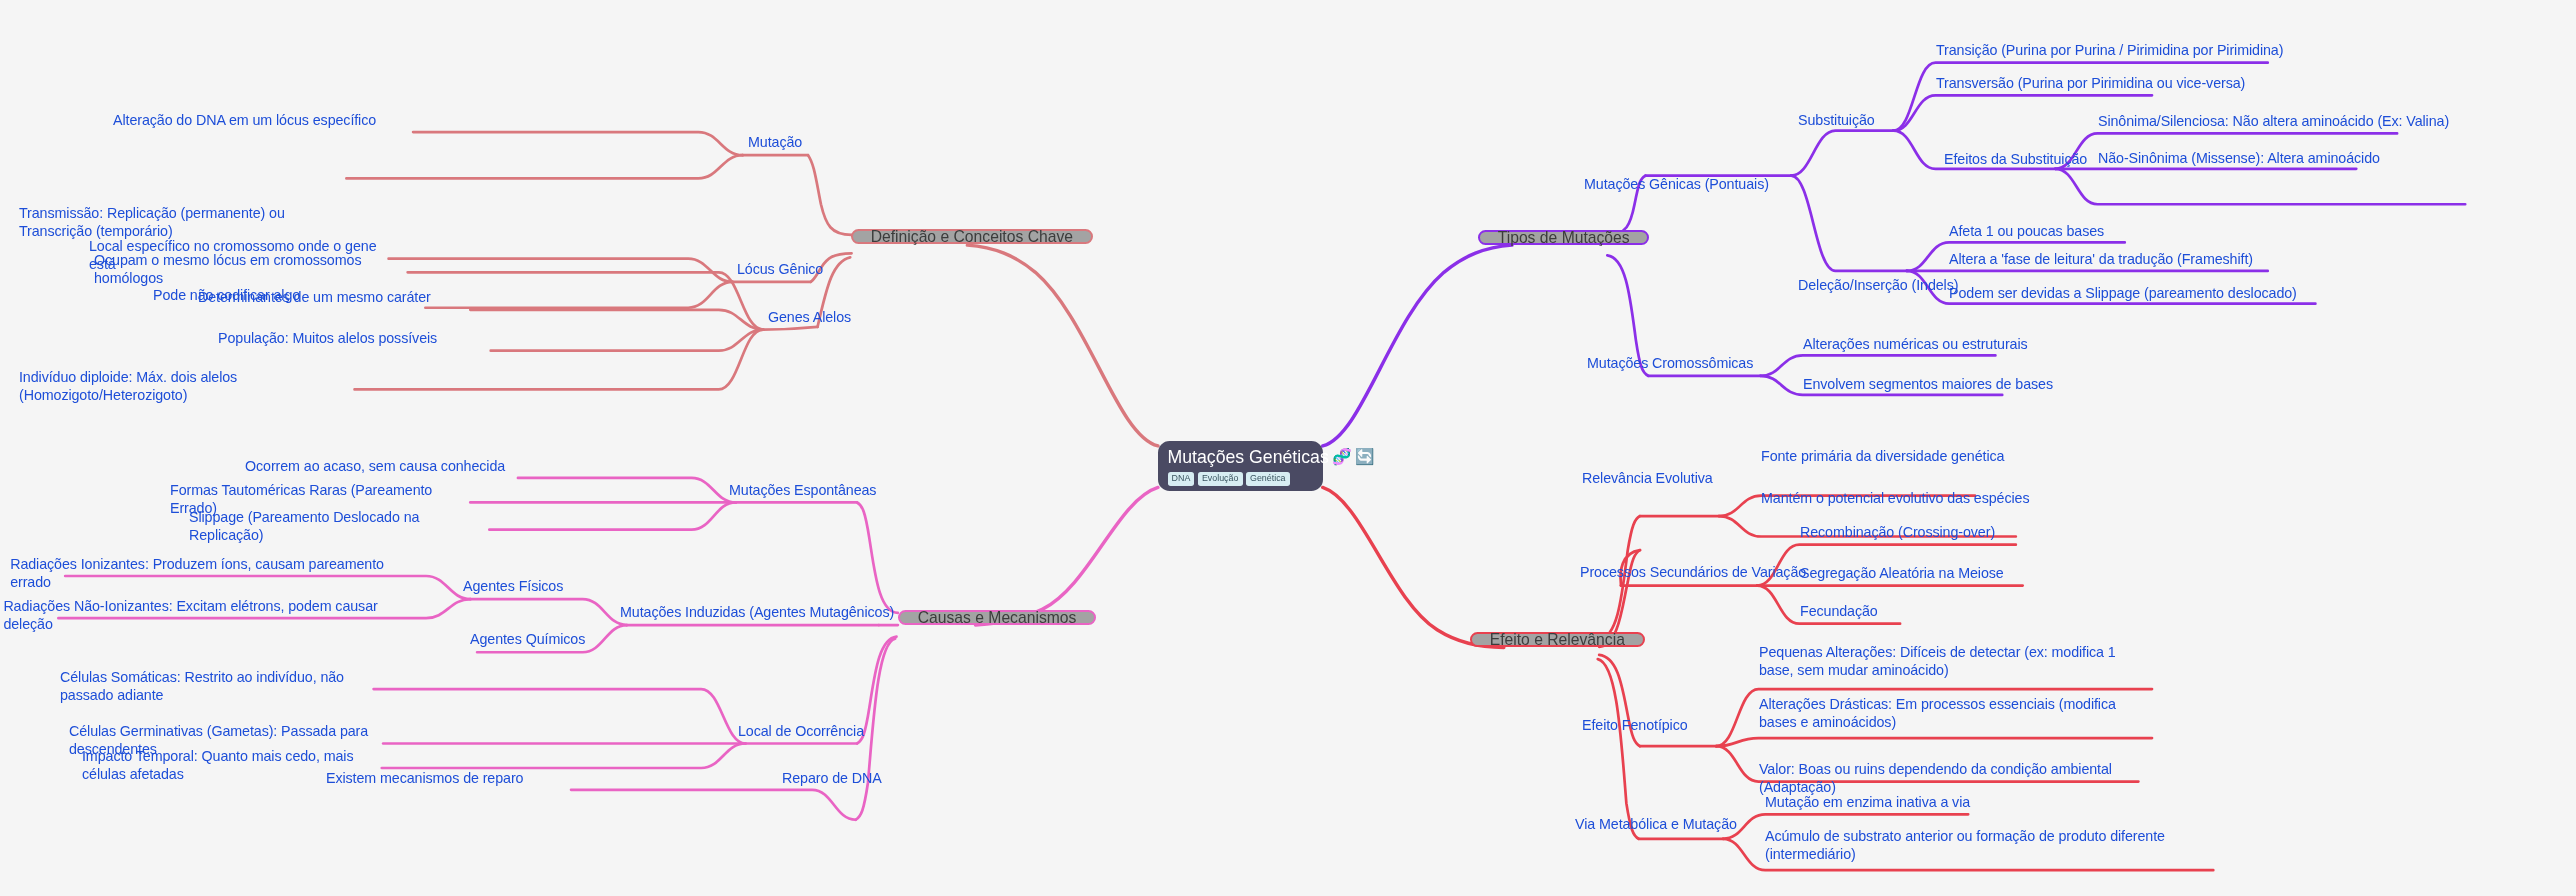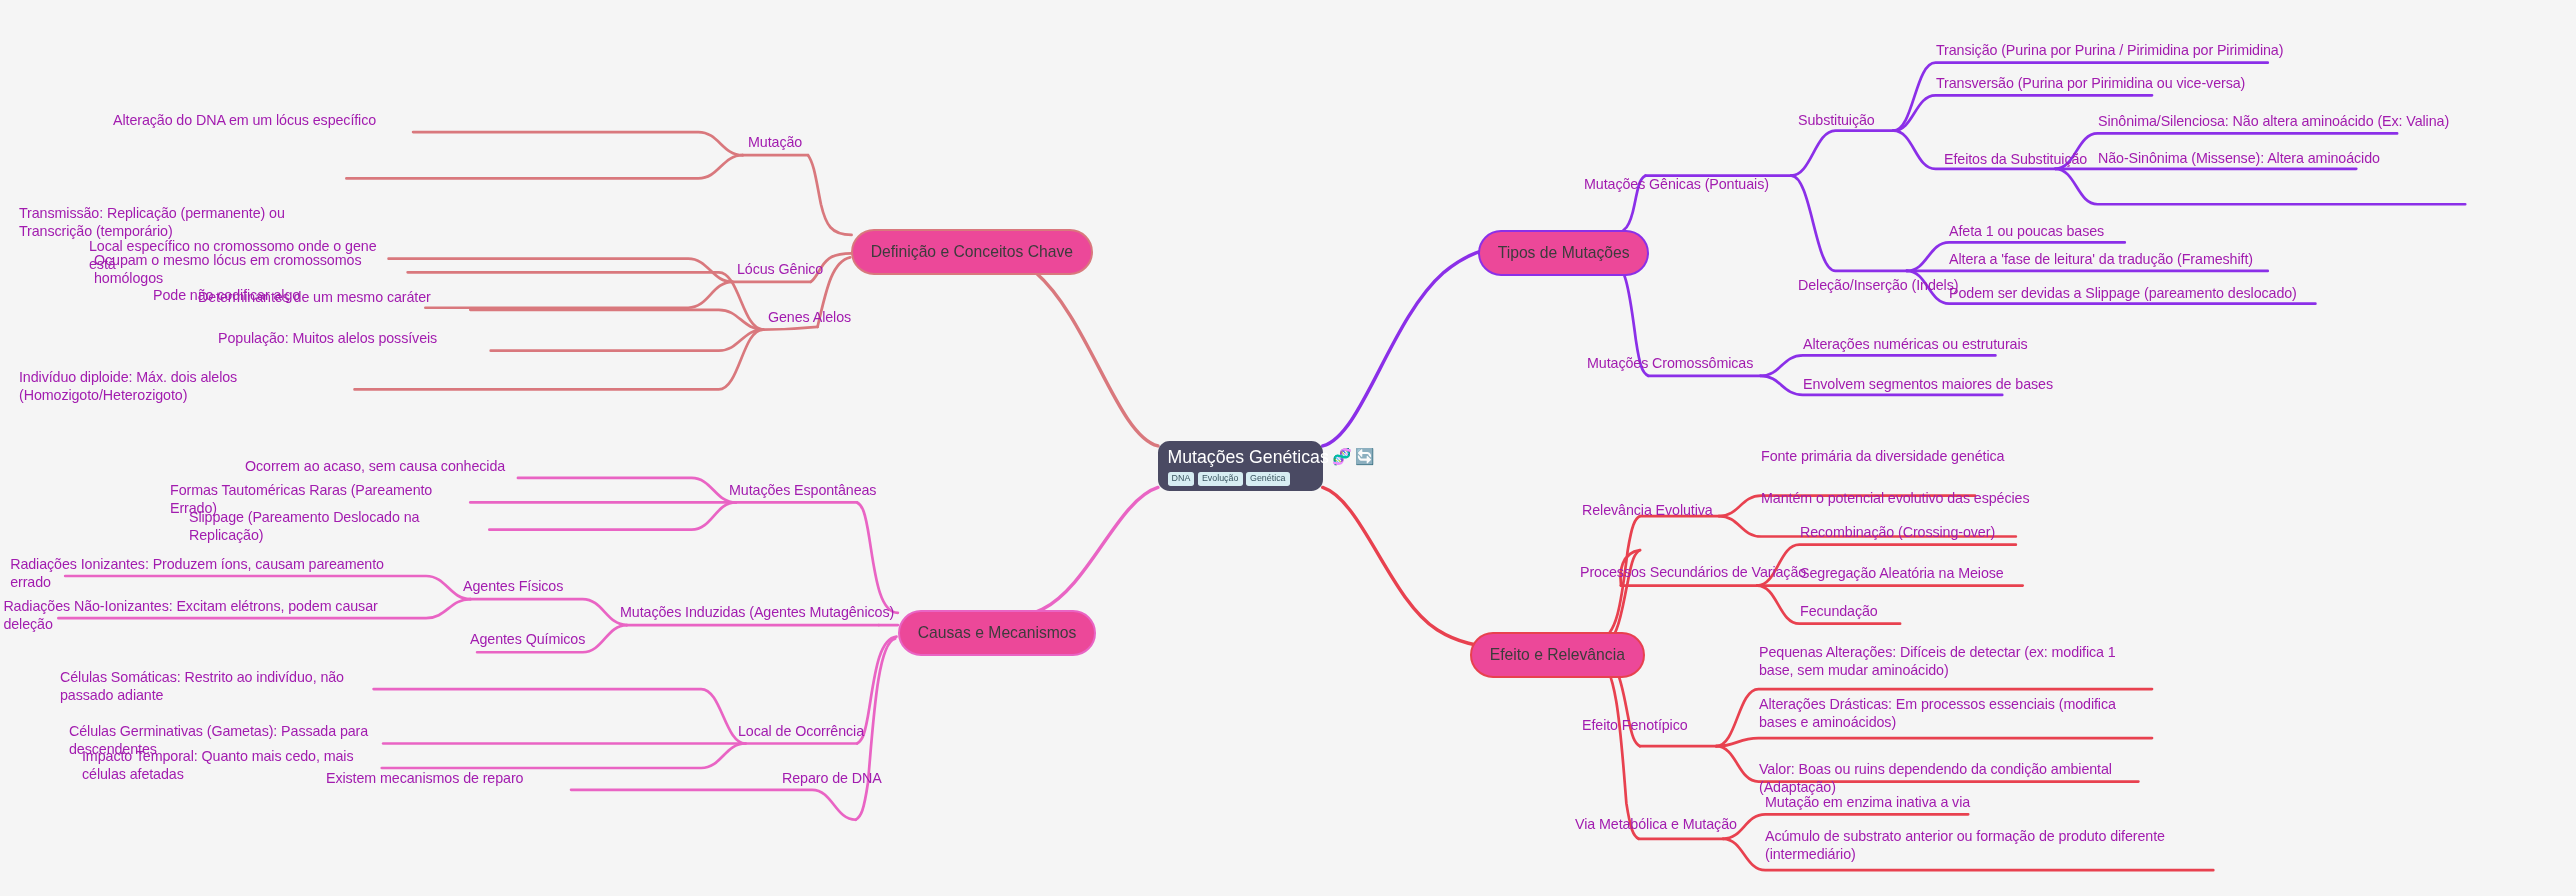--- a/index.html
+++ b/index.html
@@ -6,39 +6,39 @@
   body{
     width:2576px;height:896px;
     background:#f5f5f5;
     font-family:"Liberation Sans","DejaVu Sans",sans-serif;
     overflow:hidden;
   }
   #stage{position:relative;width:2576px;height:896px;}
   svg#wires{position:absolute;left:0;top:0;width:2576px;height:896px;}
   .lbl{
     position:absolute;
-    color:#a21caf;
+    color:#1d4ed8;
     font-size:14.3px;
     line-height:17.7px;
     white-space:pre-wrap;
     letter-spacing:-0.1px;
   }
   .lbl.r{text-align:left;}
   .lbl.l{text-align:left;}
 
   
   .pill{
     position:absolute;
-    background:#ec4899;
+    background:#a3a3a3;
     border-radius:27px;
     display:flex;align-items:center;justify-content:center;
     color:#3c3c3c;
     font-size:15.7px;
     padding:0 17.7px;
-    height:46px;
+    height:15px;
     box-sizing:border-box;
     white-space:nowrap;
   }
   .pill.p-def{border:2.7px solid #d9787d;}
   .pill.p-cau{border:2.7px solid #e964c4;}
   .pill.p-tip{border:2.7px solid #8b2fe8;}
   .pill.p-efe{border:2.7px solid #e8414f;}
 
   
   #root{
@@ -234,21 +234,21 @@
 <div class="lbl r" style="left:1936px;top:42px;width:354px;">Transição (Purina por Purina / Pirimidina por Pirimidina)</div>
 <div class="lbl r" style="left:1936px;top:75px;width:341px;">Transversão (Purina por Pirimidina ou vice-versa)</div>
 <div class="lbl r" style="left:2098px;top:113px;width:368px;">Sinônima/Silenciosa: Não altera aminoácido (Ex: Valina)</div>
 <div class="lbl r" style="left:2098px;top:150px;width:313px;">Não-Sinônima (Missense): Altera aminoácido</div>
 <div class="lbl r" style="left:1949px;top:223px;width:272px;">Afeta 1 ou poucas bases</div>
 <div class="lbl r" style="left:1949px;top:251px;width:368px;">Altera a 'fase de leitura' da tradução (Frameshift)</div>
 <div class="lbl r" style="left:1949px;top:285px;width:381px;">Podem ser devidas a Slippage (pareamento deslocado)</div>
 <div class="lbl r" style="left:1803px;top:336px;width:286px;">Alterações numéricas ou estruturais</div>
 <div class="lbl r" style="left:1803px;top:376px;width:286px;">Envolvem segmentos maiores de bases</div>
 
-<div class="lbl r" style="left:1582px;top:470px;margin-top:32px;">Relevância Evolutiva</div>
+<div class="lbl r" style="left:1582px;top:470px;">Relevância Evolutiva</div>
 <div class="lbl r" style="left:1580px;top:564px;">Processos Secundários de Variação</div>
 <div class="lbl r" style="left:1582px;top:717px;">Efeito Fenotípico</div>
 <div class="lbl r" style="left:1575px;top:816px;">Via Metabólica e Mutação</div>
 
 <div class="lbl r" style="left:1761px;top:448px;width:300px;">Fonte primária da diversidade genética</div>
 <div class="lbl r" style="left:1761px;top:490px;width:300px;">Mantém o potencial evolutivo das espécies</div>
 <div class="lbl r" style="left:1800px;top:524px;width:272px;">Recombinação (Crossing-over)</div>
 <div class="lbl r" style="left:1800px;top:565px;width:272px;">Segregação Aleatória na Meiose</div>
 <div class="lbl r" style="left:1800px;top:603px;width:204px;">Fecundação</div>
 <div class="lbl r" style="left:1759px;top:644px;width:388px;">Pequenas Alterações: Difíceis de detectar (ex: modifica 1 base, sem mudar aminoácido)</div>

